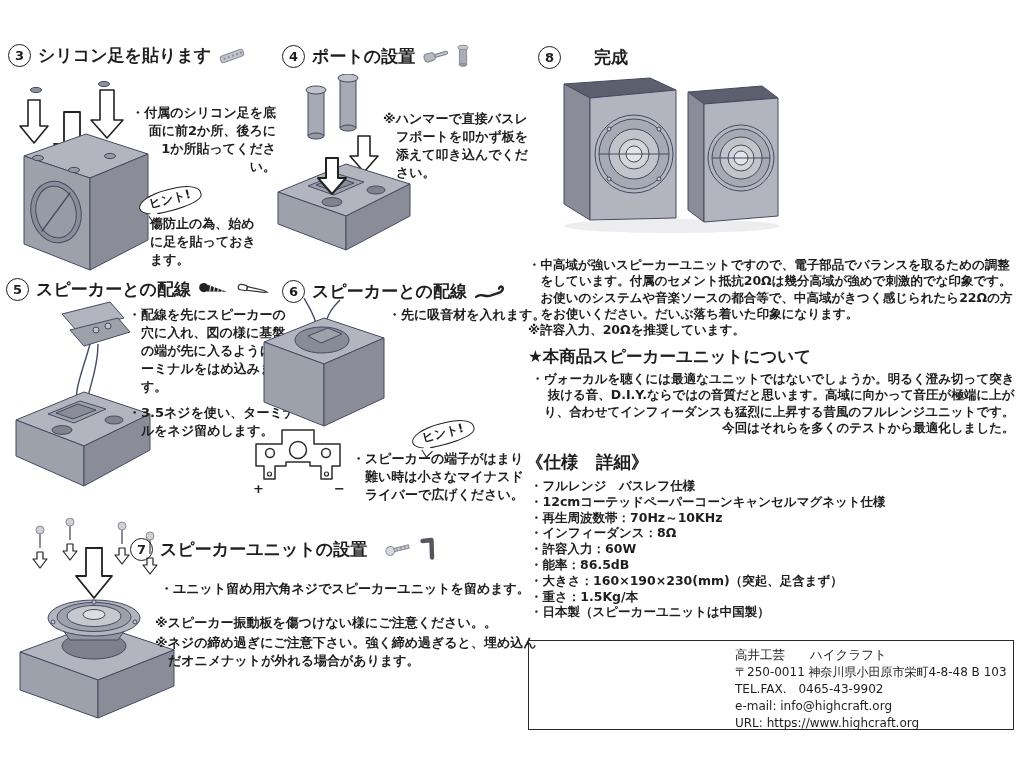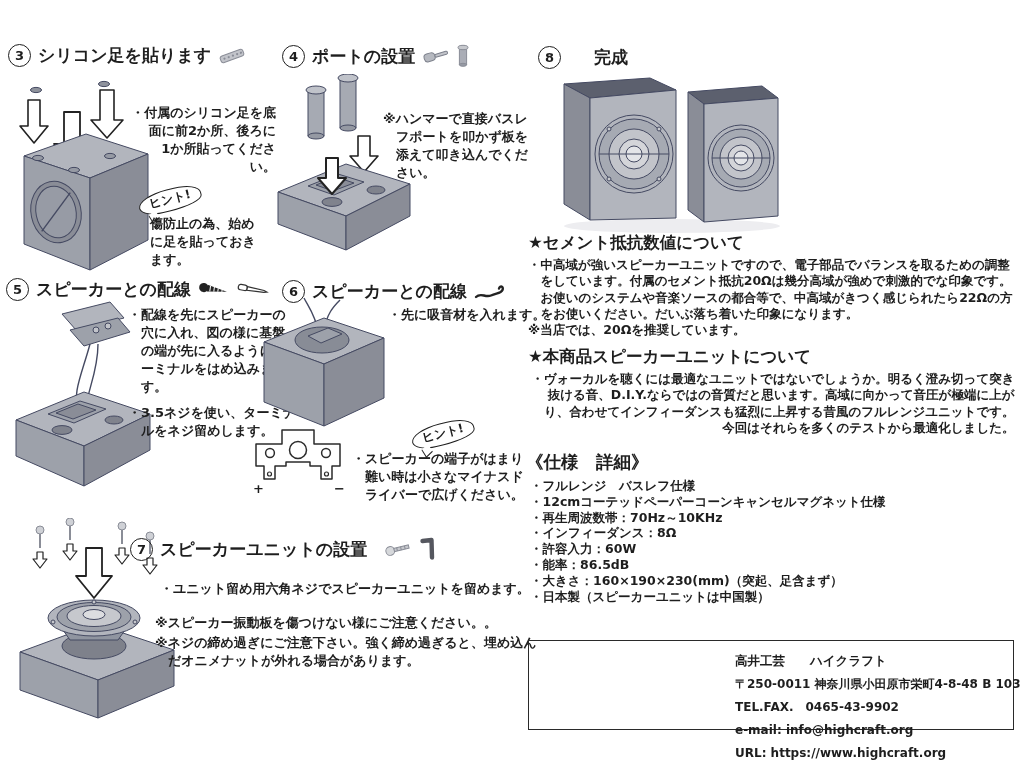--- a/index.html
+++ b/index.html
@@ -15,21 +15,21 @@
   .hint-bubble{position:relative;display:inline-block;transform:rotate(-14deg);
         border:1.8px solid #1e1e1e;border-radius:55% 45% 60% 40% / 62% 55% 45% 52%;
         padding:1px 10px 2px;font-size:12px;font-weight:700;background:#fff;}
   .hint-bubble::after{content:"";position:absolute;left:7px;bottom:-7px;width:8px;height:8px;
         background:#fff;border-left:1.8px solid #1e1e1e;border-bottom:1.8px solid #1e1e1e;
         transform:rotate(-30deg) skewX(-12deg);}
   .sec-heading{font-size:16.5px;font-weight:700;white-space:nowrap;}
   .sec-body{font-size:12.5px;font-weight:700;line-height:1.3;text-indent:-1em;padding-left:1em;}
   .spec-item{font-size:12.5px;font-weight:700;line-height:15.8px;white-space:nowrap;}
   .contact-box{border:1.6px solid #2a2a2a;box-sizing:border-box;}
-  .contact-line{font-size:12px;font-weight:700;line-height:1.42;white-space:nowrap;margin-top:6px;}
+  .contact-line{font-size:12px;font-weight:400;line-height:1.42;white-space:nowrap;}
   svg{display:block;}
   .hicon{display:inline-flex;align-items:center;}
 </style>
 </head>
 <body>
 
 <div id="page">
 
   
   <div class="abs step-heading" style="left:8px;top:44px;">
@@ -291,36 +291,36 @@
       <polygon points="154,30 228,24 228,142 154,148" fill="#b2b5bd" stroke="#454a62"></polygon>
       <circle cx="191" cy="84" r="33" fill="none" stroke="#454a62"></circle>
       <circle cx="191" cy="84" r="29" fill="#a6aab3" stroke="#454a62"></circle>
       <circle cx="191" cy="84" r="21" fill="#c2c4ca" stroke="#454a62"></circle>
       <circle cx="191" cy="84" r="13" fill="#d4d5d9" stroke="#454a62"></circle>
       <circle cx="191" cy="84" r="7" fill="#e4e5e8" stroke="#454a62"></circle>
       <line x1="162" y1="84" x2="220" y2="84" stroke="#454a62"></line>
     </svg>
   </div>
 
-  <div class="abs sec-heading" style="left:528px;top:232px;">★セメント抵抗数値について</div>
   <div class="abs sec-body" style="left:528px;top:257px;width:474px;">・中高域が強いスピーカーユニットですので、電子部品でバランスを取るための調整をしています。付属のセメント抵抗20Ωは幾分高域が強めで刺激的でな印象です。お使いのシステムや音楽ソースの都合等で、中高域がきつく感じられたら22Ωの方をお使いください。だいぶ落ち着いた印象になります。</div>
-  <div class="abs sec-body" style="left:528px;top:322px;width:474px;">※当店では、20Ωを推奨しています。</div>
+  <div class="abs sec-body" style="left:528px;top:322px;width:474px;">※許容入力、20Ωを推奨しています。</div>
 
   <div class="abs sec-heading" style="left:528px;top:346px;">★本商品スピーカーユニットについて</div>
   <div class="abs sec-body" style="left:528px;top:371px;width:474px;text-align:right;">・ヴォーカルを聴くには最適なユニットではないでしょうか。明るく澄み切って突き抜ける音、D.I.Y.ならではの音質だと思います。高域に向かって音圧が極端に上がり、合わせてインフィーダンスも猛烈に上昇する昔風のフルレンジユニットです。今回はそれらを多くのテストから最適化しました。</div>
 
   <div class="abs sec-heading" style="left:526px;top:450px;font-size:17.5px;">《仕様　詳細》</div>
   <div class="abs" style="left:530px;top:478px;">
     <div class="spec-item">・フルレンジ　バスレフ仕様</div>
     <div class="spec-item">・12cmコーテッドペーパーコーンキャンセルマグネット仕様</div>
     <div class="spec-item">・再生周波数帯：70Hz～10KHz</div>
     <div class="spec-item">・インフィーダンス：8Ω</div>
     <div class="spec-item">・許容入力：60W</div>
     <div class="spec-item">・能率：86.5dB</div>
     <div class="spec-item">・大きさ：160×190×230(mm)（突起、足含まず）</div>
+    <div class="spec-item">・重さ：1.5Kg/本</div>
     <div class="spec-item">・日本製（スピーカーユニットは中国製）</div>
   </div>
 
   <div class="abs contact-box" style="left:528px;top:640px;width:486px;height:90px;">
     <div style="padding:5px 0 0 206px;">
       <div class="contact-line" style="font-size:12.5px;">高井工芸　　ハイクラフト</div>
       <div class="contact-line">〒250-0011 神奈川県小田原市栄町4-8-48 B 103</div>
       <div class="contact-line">TEL.FAX.　0465-43-9902</div>
       <div class="contact-line">e-mail: info@highcraft.org</div>
       <div class="contact-line">URL: https://www.highcraft.org</div>

